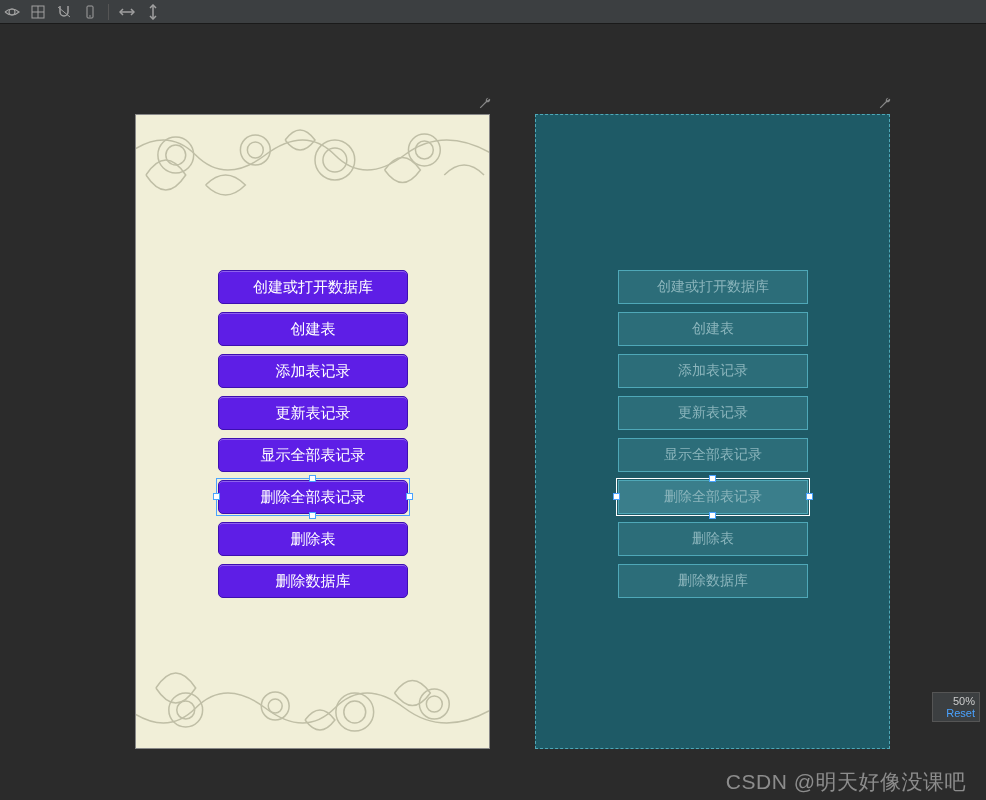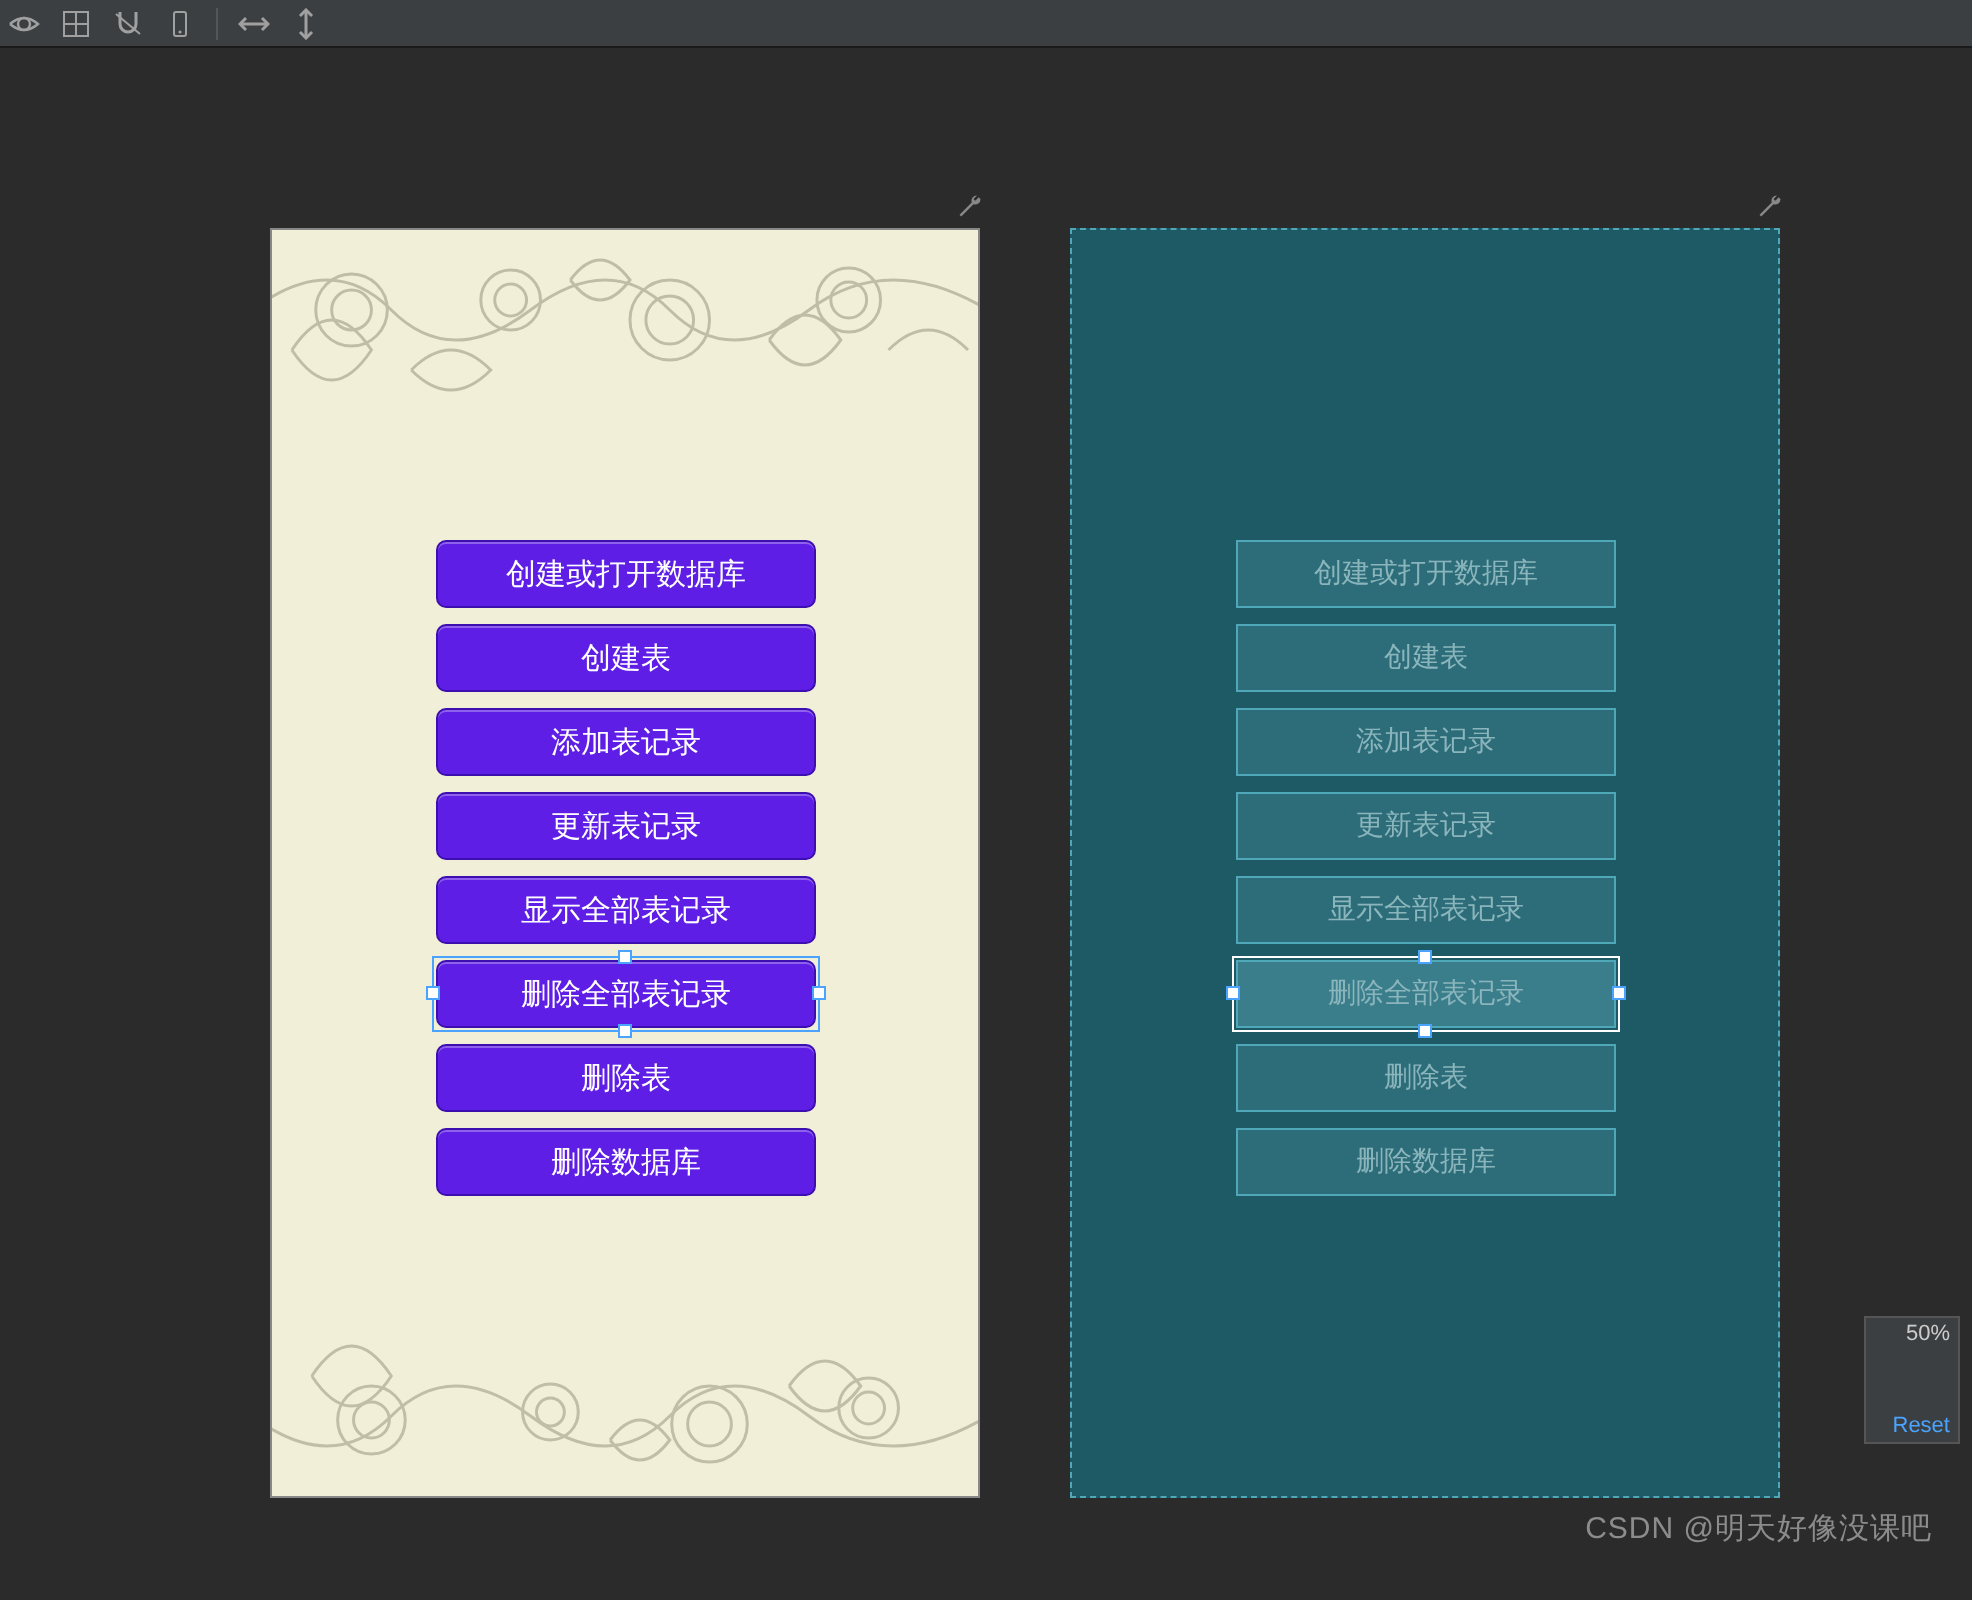--- a/index.html
+++ b/index.html
@@ -119,27 +119,27 @@
       position: absolute;
       right: 6px;
       bottom: 78px;
       background: #3c3f41;
       border: 1px solid #555;
       padding: 2px 4px;
       text-align: right;
       width: 48px;
     }
     .zoom-panel .zv { color: #ccc; font-size: 11px; text-align: right; }
-    .zoom-panel .zr { color: #4aa3ff; font-size: 11px; cursor: pointer; margin-top: 34px; }
+    .zoom-panel .zr { color: #4aa3ff; font-size: 11px; cursor: pointer; }
     .watermark {
       position: absolute;
       right: 20px;
-      bottom: 26px;
+      bottom: 4px;
       color: rgba(220,220,220,0.55);
-      font-size: 15px;
+      font-size: 21px;
       letter-spacing: 0.5px;
     }
   </style>
 </head>
 <body>
 
 <div class="toolbar">
   <span class="tb-icon">
     <svg viewBox="0 0 16 16">
         <circle cx="8" cy="8" r="3" fill="none" stroke="#a0a0a0" stroke-width="1.2"></circle>

